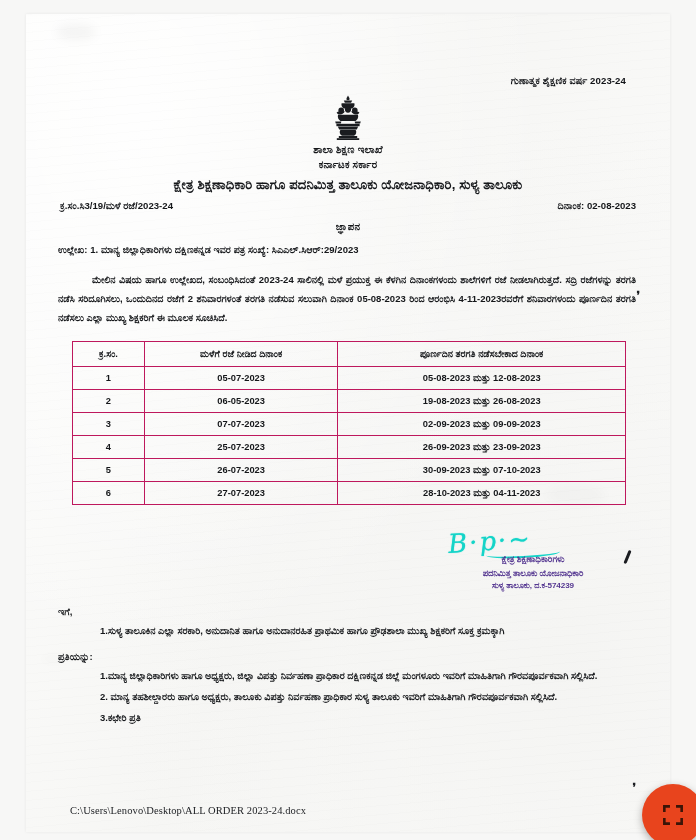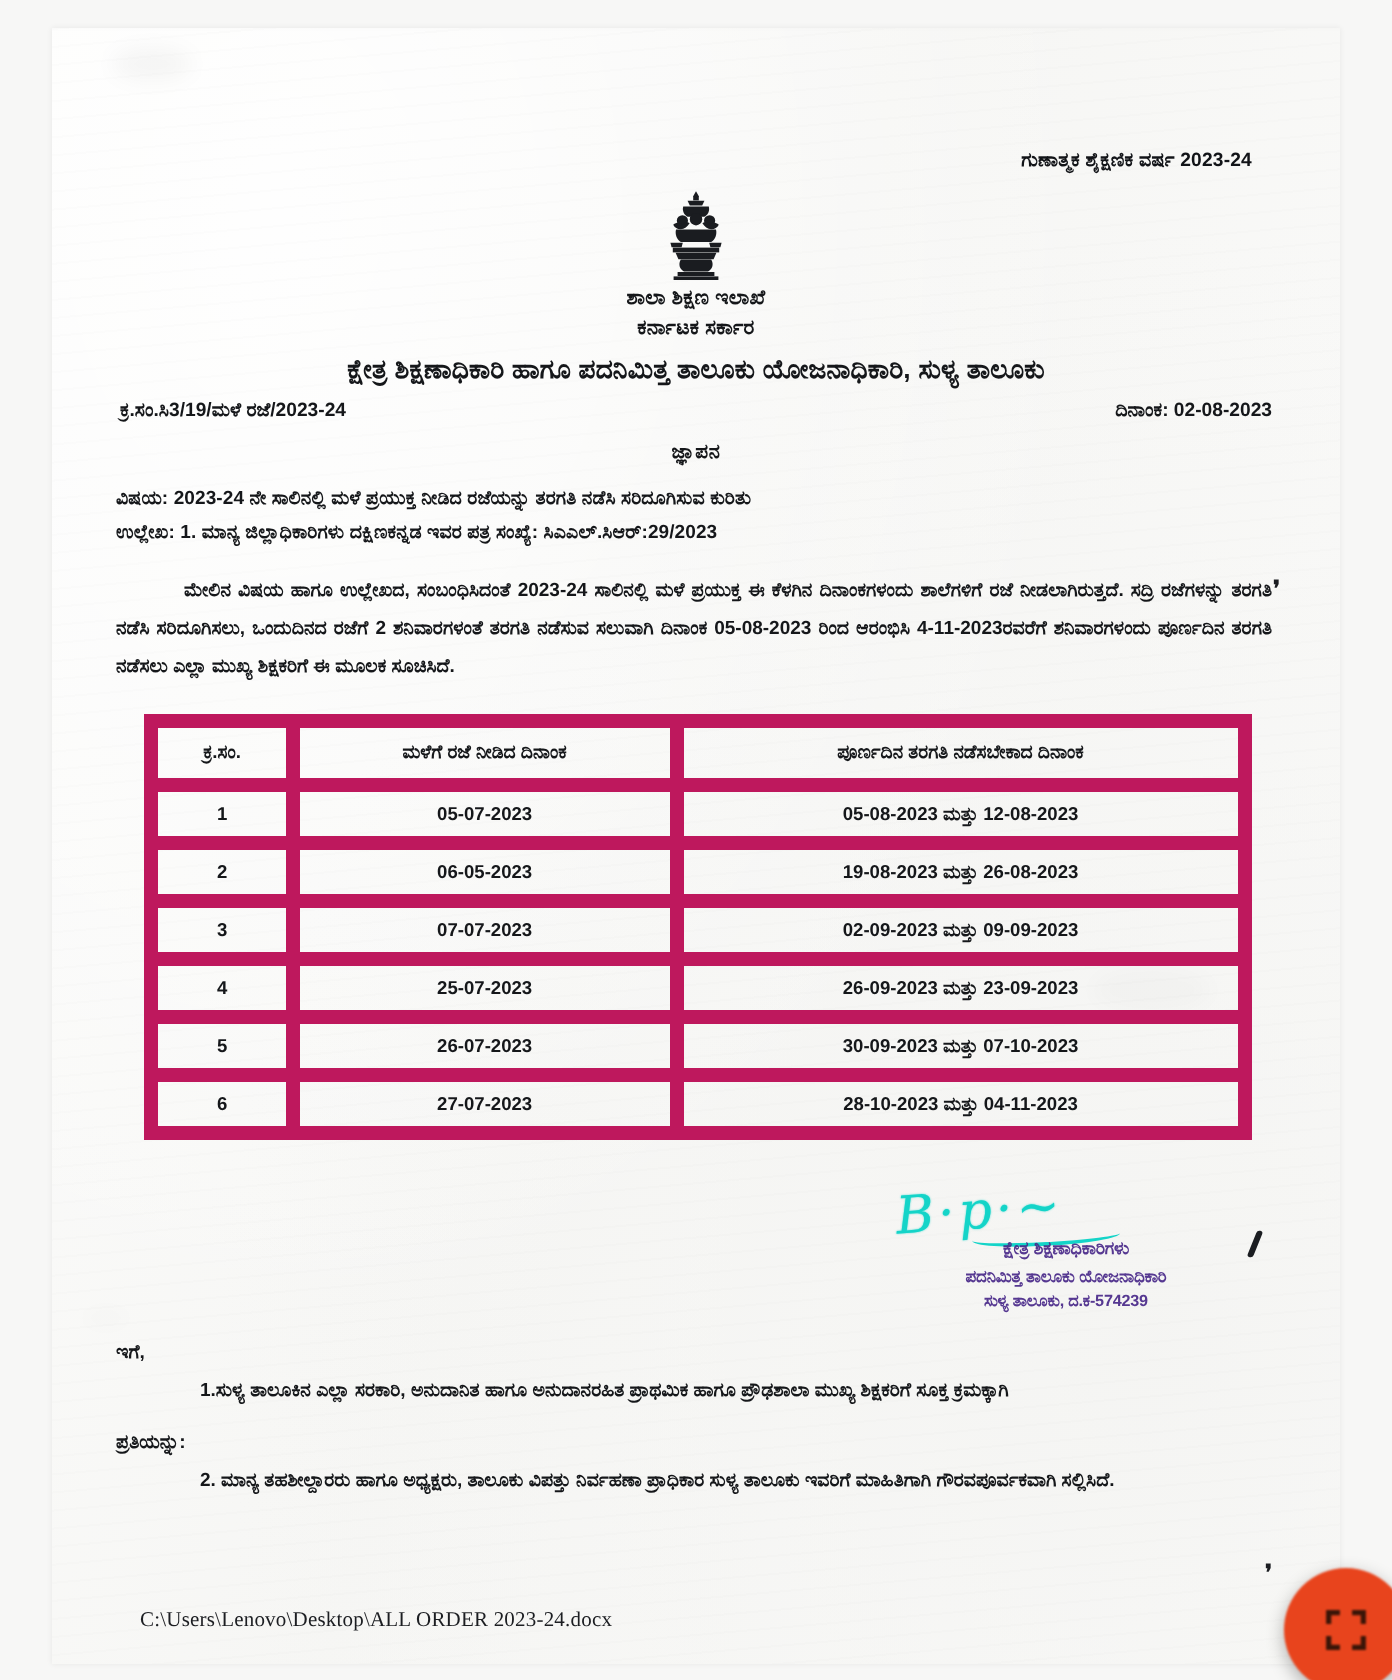--- a/index.html
+++ b/index.html
@@ -143,21 +143,21 @@
 
   
   .tbl-wrap { margin-top: 14px; padding: 0 14px 0 16px; }
   table.sched {
     width: 100%;
     border-collapse: collapse;
     font-weight: bold;
     font-size: 9.3px;
   }
   table.sched th, table.sched td {
-    border: 7px solid #be185d;
+    border: 1px solid #be185d;
     text-align: center;
     padding: 5px 3px;
     line-height: 1.3;
   }
   table.sched th { font-size: 9.4px; padding: 6px 3px; }
   .col-sl { width: 13%; }
   .col-date { width: 35%; }
   .col-make { width: 52%; }
 
   
@@ -328,21 +328,20 @@
       <div class="office-line">ಕ್ಷೇತ್ರ ಶಿಕ್ಷಣಾಧಿಕಾರಿ ಹಾಗೂ ಪದನಿಮಿತ್ತ ತಾಲೂಕು ಯೋಜನಾಧಿಕಾರಿ, ಸುಳ್ಯ ತಾಲೂಕು</div>
 
       <div class="ref-row">
         <span>ಕ್ರ.ಸಂ.ಸಿ3/19/ಮಳೆ ರಜೆ/2023-24</span>
         <span>ದಿನಾಂಕ: 02-08-2023</span>
       </div>
 
       <div class="memo-title">ಜ್ಞಾಪನ</div>
 
       <div class="subject-block">
-        <div class="subject-line">ವಿಷಯ: 2023-24 ನೇ ಸಾಲಿನಲ್ಲಿ ಮಳೆ ಪ್ರಯುಕ್ತ ನೀಡಿದ ರಜೆಯನ್ನು ತರಗತಿ ನಡೆಸಿ ಸರಿದೂಗಿಸುವ ಕುರಿತು</div>
         <div class="subject-line">ಉಲ್ಲೇಖ: 1. ಮಾನ್ಯ ಜಿಲ್ಲಾಧಿಕಾರಿಗಳು ದಕ್ಷಿಣಕನ್ನಡ ಇವರ ಪತ್ರ ಸಂಖ್ಯೆ: ಸಿಎಎಲ್.ಸಿಆರ್:29/2023</div>
       </div>
 
       <div class="body-para">ಮೇಲಿನ ವಿಷಯ ಹಾಗೂ ಉಲ್ಲೇಖದ, ಸಂಬಂಧಿಸಿದಂತೆ 2023-24 ಸಾಲಿನಲ್ಲಿ ಮಳೆ ಪ್ರಯುಕ್ತ ಈ ಕೆಳಗಿನ ದಿನಾಂಕಗಳಂದು ಶಾಲೆಗಳಿಗೆ ರಜೆ ನೀಡಲಾಗಿರುತ್ತದೆ. ಸದ್ರಿ ರಜೆಗಳನ್ನು ತರಗತಿ ನಡೆಸಿ ಸರಿದೂಗಿಸಲು, ಒಂದುದಿನದ ರಜೆಗೆ 2 ಶನಿವಾರಗಳಂತೆ ತರಗತಿ ನಡೆಸುವ ಸಲುವಾಗಿ ದಿನಾಂಕ 05-08-2023 ರಿಂದ ಆರಂಭಿಸಿ 4-11-2023ರವರೆಗೆ ಶನಿವಾರಗಳಂದು ಪೂರ್ಣದಿನ ತರಗತಿ ನಡೆಸಲು ಎಲ್ಲಾ ಮುಖ್ಯ ಶಿಕ್ಷಕರಿಗೆ ಈ ಮೂಲಕ ಸೂಚಿಸಿದೆ.</div>
       <div class="stray-mark" style="right:30px;top:258px;">❜</div>
 
       <div class="tbl-wrap">
         <table class="sched">
           <thead>
             <tr>
@@ -394,21 +393,23 @@
           <div class="l1">ಕ್ಷೇತ್ರ ಶಿಕ್ಷಣಾಧಿಕಾರಿಗಳು</div>
           <div class="l2">ಪದನಿಮಿತ್ತ ತಾಲೂಕು ಯೋಜನಾಧಿಕಾರಿ</div>
           <div class="l4">ಸುಳ್ಯ ತಾಲೂಕು, ದ.ಕ-574239</div>
         </div>
       </div>
 
       <div class="to-label">ಇಗೆ,</div>
       <div class="to-item">1.ಸುಳ್ಯ ತಾಲೂಕಿನ ಎಲ್ಲಾ ಸರಕಾರಿ, ಅನುದಾನಿತ ಹಾಗೂ ಅನುದಾನರಹಿತ ಪ್ರಾಥಮಿಕ ಹಾಗೂ ಪ್ರೌಢಶಾಲಾ ಮುಖ್ಯ ಶಿಕ್ಷಕರಿಗೆ ಸೂಕ್ತ ಕ್ರಮಕ್ಕಾಗಿ</div>
 
       <div class="copy-label">ಪ್ರತಿಯನ್ನು:</div>
+      <div class="copy-item">1.ಮಾನ್ಯ ಜಿಲ್ಲಾಧಿಕಾರಿಗಳು ಹಾಗೂ ಅಧ್ಯಕ್ಷರು, ಜಿಲ್ಲಾ ವಿಪತ್ತು ನಿರ್ವಹಣಾ ಪ್ರಾಧಿಕಾರ ದಕ್ಷಿಣಕನ್ನಡ ಜಿಲ್ಲೆ ಮಂಗಳೂರು ಇವರಿಗೆ ಮಾಹಿತಿಗಾಗಿ ಗೌರವಪೂರ್ವಕವಾಗಿ ಸಲ್ಲಿಸಿದೆ.</div>
       <div class="copy-item">2. ಮಾನ್ಯ ತಹಶೀಲ್ದಾರರು ಹಾಗೂ ಅಧ್ಯಕ್ಷರು, ತಾಲೂಕು ವಿಪತ್ತು ನಿರ್ವಹಣಾ ಪ್ರಾಧಿಕಾರ ಸುಳ್ಯ ತಾಲೂಕು ಇವರಿಗೆ ಮಾಹಿತಿಗಾಗಿ ಗೌರವಪೂರ್ವಕವಾಗಿ ಸಲ್ಲಿಸಿದೆ.</div>
+      <div class="copy-item short">3.ಕಛೇರಿ ಪ್ರತಿ</div>
 
       <div class="stray-mark" style="right:34px;bottom:52px;">❜</div>
     </div>
 
     <div class="footer-path">C:\Users\Lenovo\Desktop\ALL ORDER 2023-24.docx</div>
   </div>
 
   <div class="fab">
     <svg viewBox="0 0 24 24" aria-hidden="true">
       <g fill="none" stroke="#3a1508" stroke-width="2.4" stroke-linecap="square">

